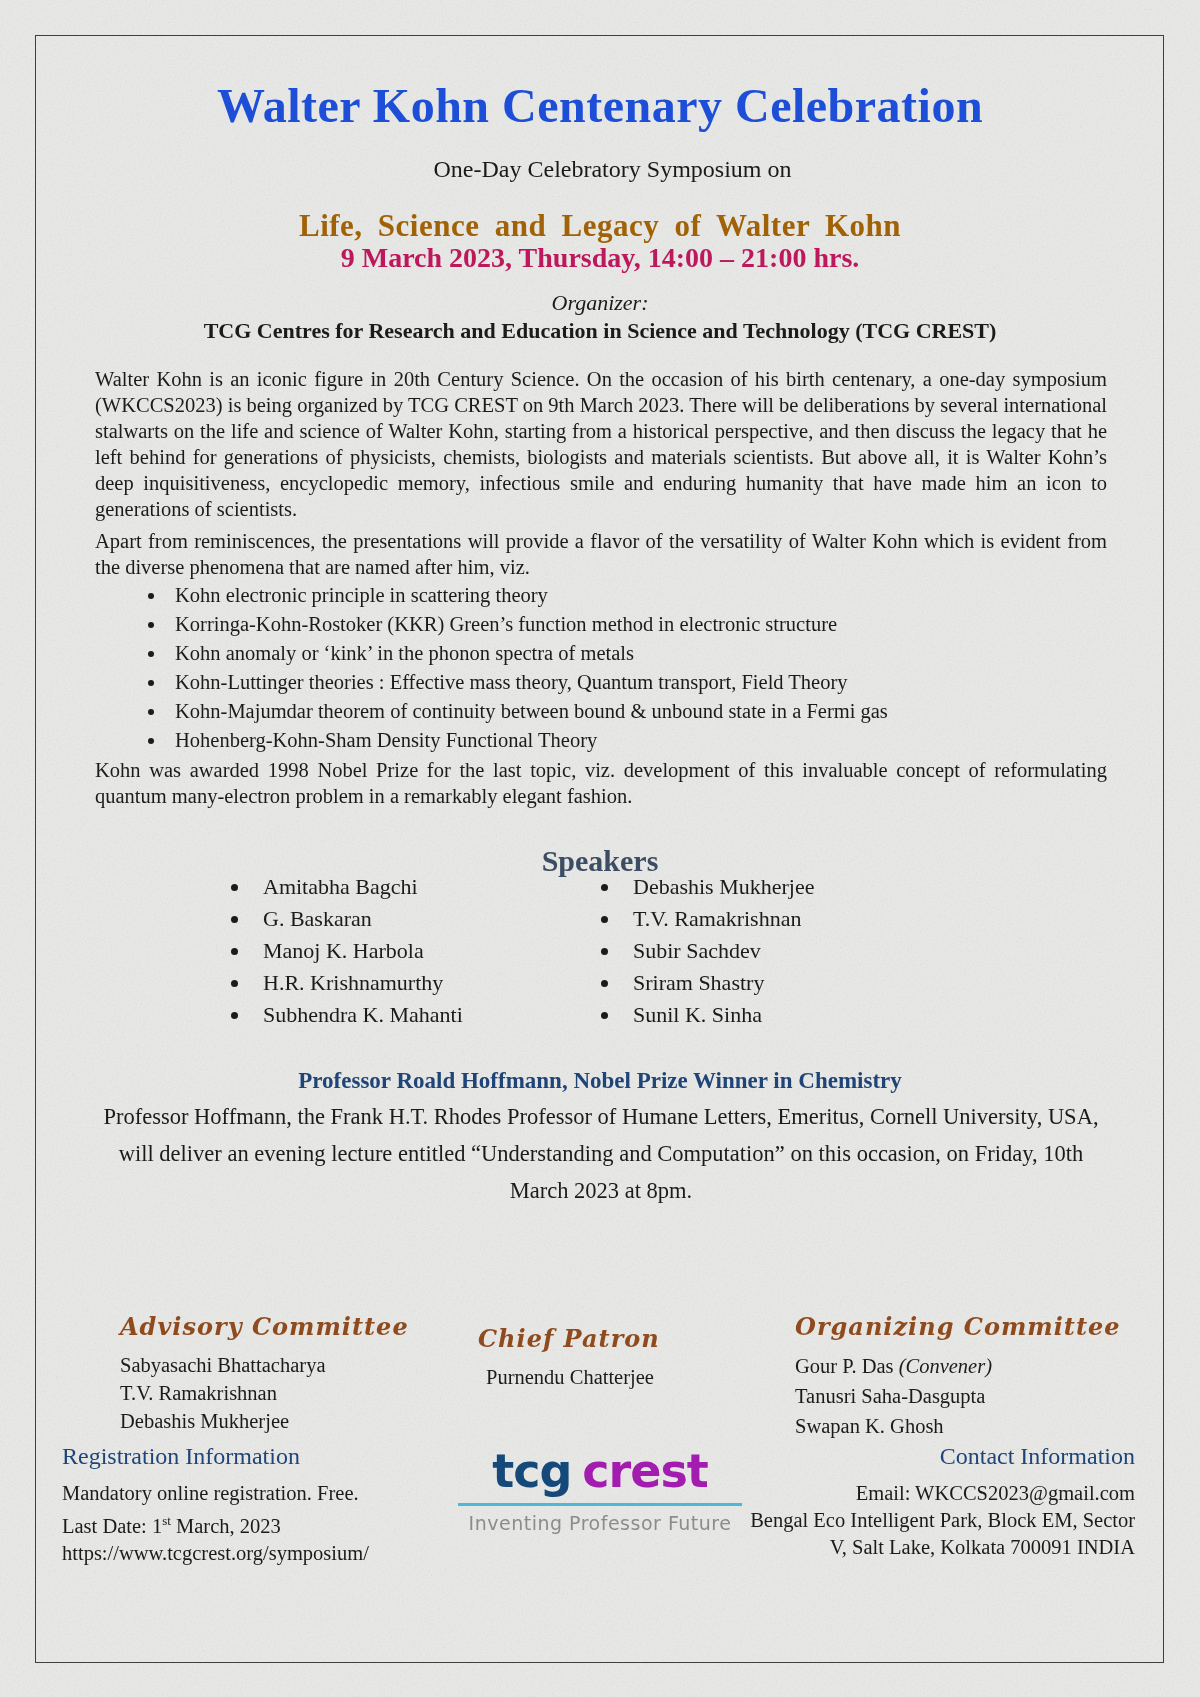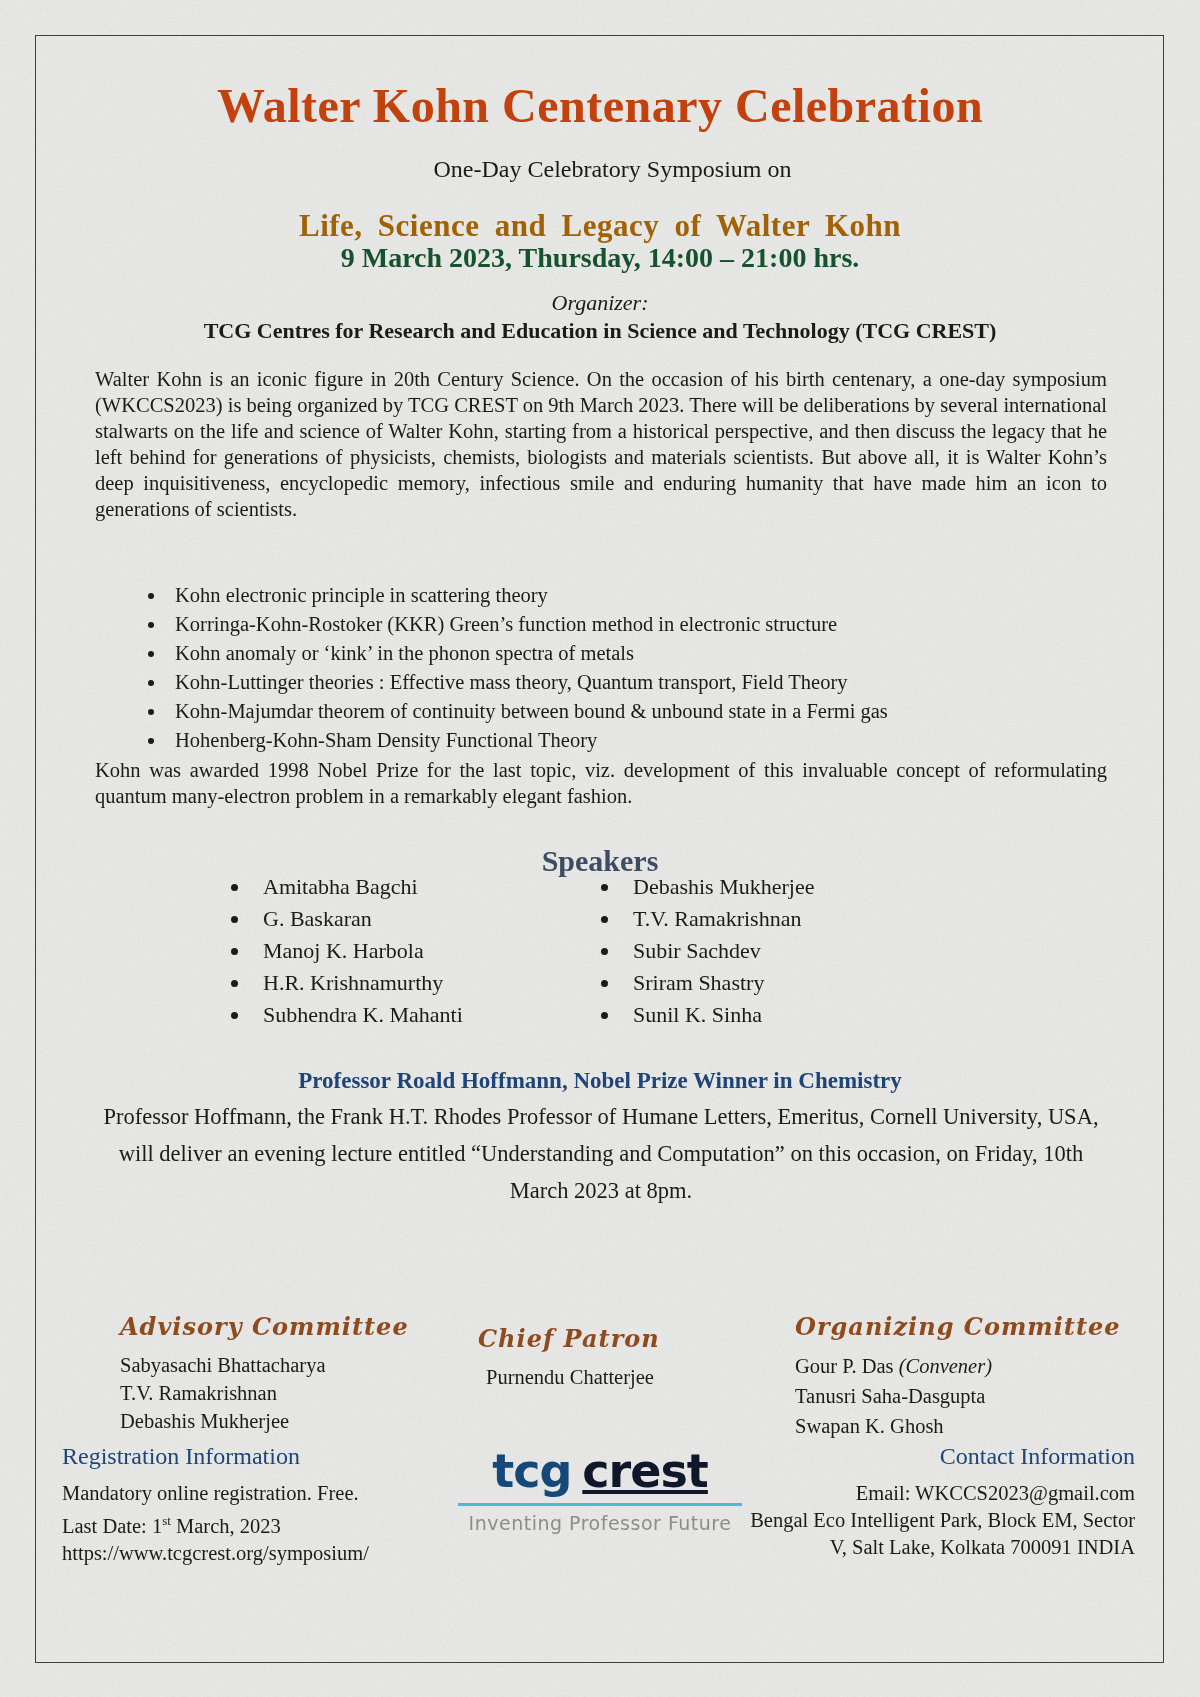--- a/index.html
+++ b/index.html
@@ -13,29 +13,29 @@
   }
   .texture{position:absolute;inset:0;opacity:.45;pointer-events:none;}
   .frame{
     position:absolute;left:35px;top:35px;right:36px;bottom:34px;
     border:1px solid #3f3f3f;pointer-events:none;
   }
   .abs{position:absolute;left:0;right:0;}
   .centered{text-align:center;}
 
   .title{
-    top:78px;margin:0;font-size:48px;font-weight:bold;color:#c2410c;
+    top:78px;margin:0;font-size:48px;font-weight:bold;color:#1d4ed8;
     letter-spacing:.5px;
   }
   .sub1{top:156px;font-size:24px;color:#1a1a1a;padding-left:25px;}
   .sub2{
     top:208px;font-size:31px;font-weight:bold;color:#a16207;
     word-spacing:7px;letter-spacing:.5px;
   }
-  .datetime{top:242px;font-size:28px;font-weight:bold;color:#14532d;}
+  .datetime{top:242px;font-size:28px;font-weight:bold;color:#be185d;}
   .org-label{top:290px;font-size:22px;font-style:italic;}
   .org-name{top:318px;font-size:22px;font-weight:bold;}
 
   .bodytext{
     left:95px;width:1012px;right:auto;
     font-size:20.5px;line-height:26px;text-align:justify;margin:0;
   }
   .p1{top:366px;}
   .p2{top:528px;}
   .phenomena{
@@ -79,21 +79,21 @@
   .info-heading{font-size:24px;color:#1f4478;margin:0 0 10px 0;font-weight:normal;}
   .registration .info-lines{font-size:20.5px;line-height:27px;}
   .registration sup{font-size:13px;}
 
   .logo{position:absolute;left:440px;top:1448px;width:320px;text-align:center;}
   .logo-wordmark{
     font-family:"DejaVu Sans","Liberation Sans",sans-serif;
     font-size:46px;font-weight:800;letter-spacing:-1px;line-height:1;
   }
   .logo-tcg{color:#15497a;margin-right:11px;}
-  .logo-crest{color:#0f172a;text-decoration:underline;}
+  .logo-crest{color:#a21caf;}
   .logo-rule{height:3px;background:#4ab9dc;margin:9px 18px 6px 18px;}
   .logo-tagline{
     font-family:"DejaVu Sans","Liberation Sans",sans-serif;
     font-size:19px;color:#8c8c8c;letter-spacing:.5px;
   }
 
   .contact{position:absolute;right:65px;top:1443px;text-align:right;width:480px;}
   .contact .info-lines{font-size:20.5px;line-height:27px;}
 </style>
 </head>
@@ -115,20 +115,21 @@
   <div class="frame"></div>
 
   <h1 class="abs centered title">Walter Kohn Centenary Celebration</h1>
   <div class="abs centered sub1">One-Day Celebratory Symposium on</div>
   <div class="abs centered sub2">Life, Science and Legacy of Walter Kohn</div>
   <div class="abs centered datetime">9 March 2023, Thursday, 14:00 – 21:00 hrs.</div>
   <div class="abs centered org-label">Organizer:</div>
   <div class="abs centered org-name">TCG Centres for Research and Education in Science and Technology (TCG CREST)</div>
 
   <p class="abs bodytext p1">Walter Kohn is an iconic figure in 20th Century Science. On the occasion of his birth centenary, a one-day symposium (WKCCS2023) is being organized by TCG CREST on 9th March 2023. There will be deliberations by several international stalwarts on the life and science of Walter Kohn, starting from a historical perspective, and then discuss the legacy that he left behind for generations of physicists, chemists, biologists and materials scientists. But above all, it is Walter Kohn’s deep inquisitiveness, encyclopedic memory, infectious smile and enduring humanity that have made him an icon to generations of scientists.</p>
+  <p class="abs bodytext p2">Apart from reminiscences, the presentations will provide a flavor of the versatility of Walter Kohn which is evident from the diverse phenomena that are named after him, viz.</p>
 
   <ul class="phenomena">
     <li>Kohn electronic principle in scattering theory</li>
     <li>Korringa-Kohn-Rostoker (KKR) Green’s function method in electronic structure</li>
     <li>Kohn anomaly or ‘kink’ in the phonon spectra of metals</li>
     <li>Kohn-Luttinger theories : Effective mass theory, Quantum transport, Field Theory</li>
     <li>Kohn-Majumdar theorem of continuity between bound &amp; unbound state in a Fermi gas</li>
     <li>Hohenberg-Kohn-Sham Density Functional Theory</li>
   </ul>
 

